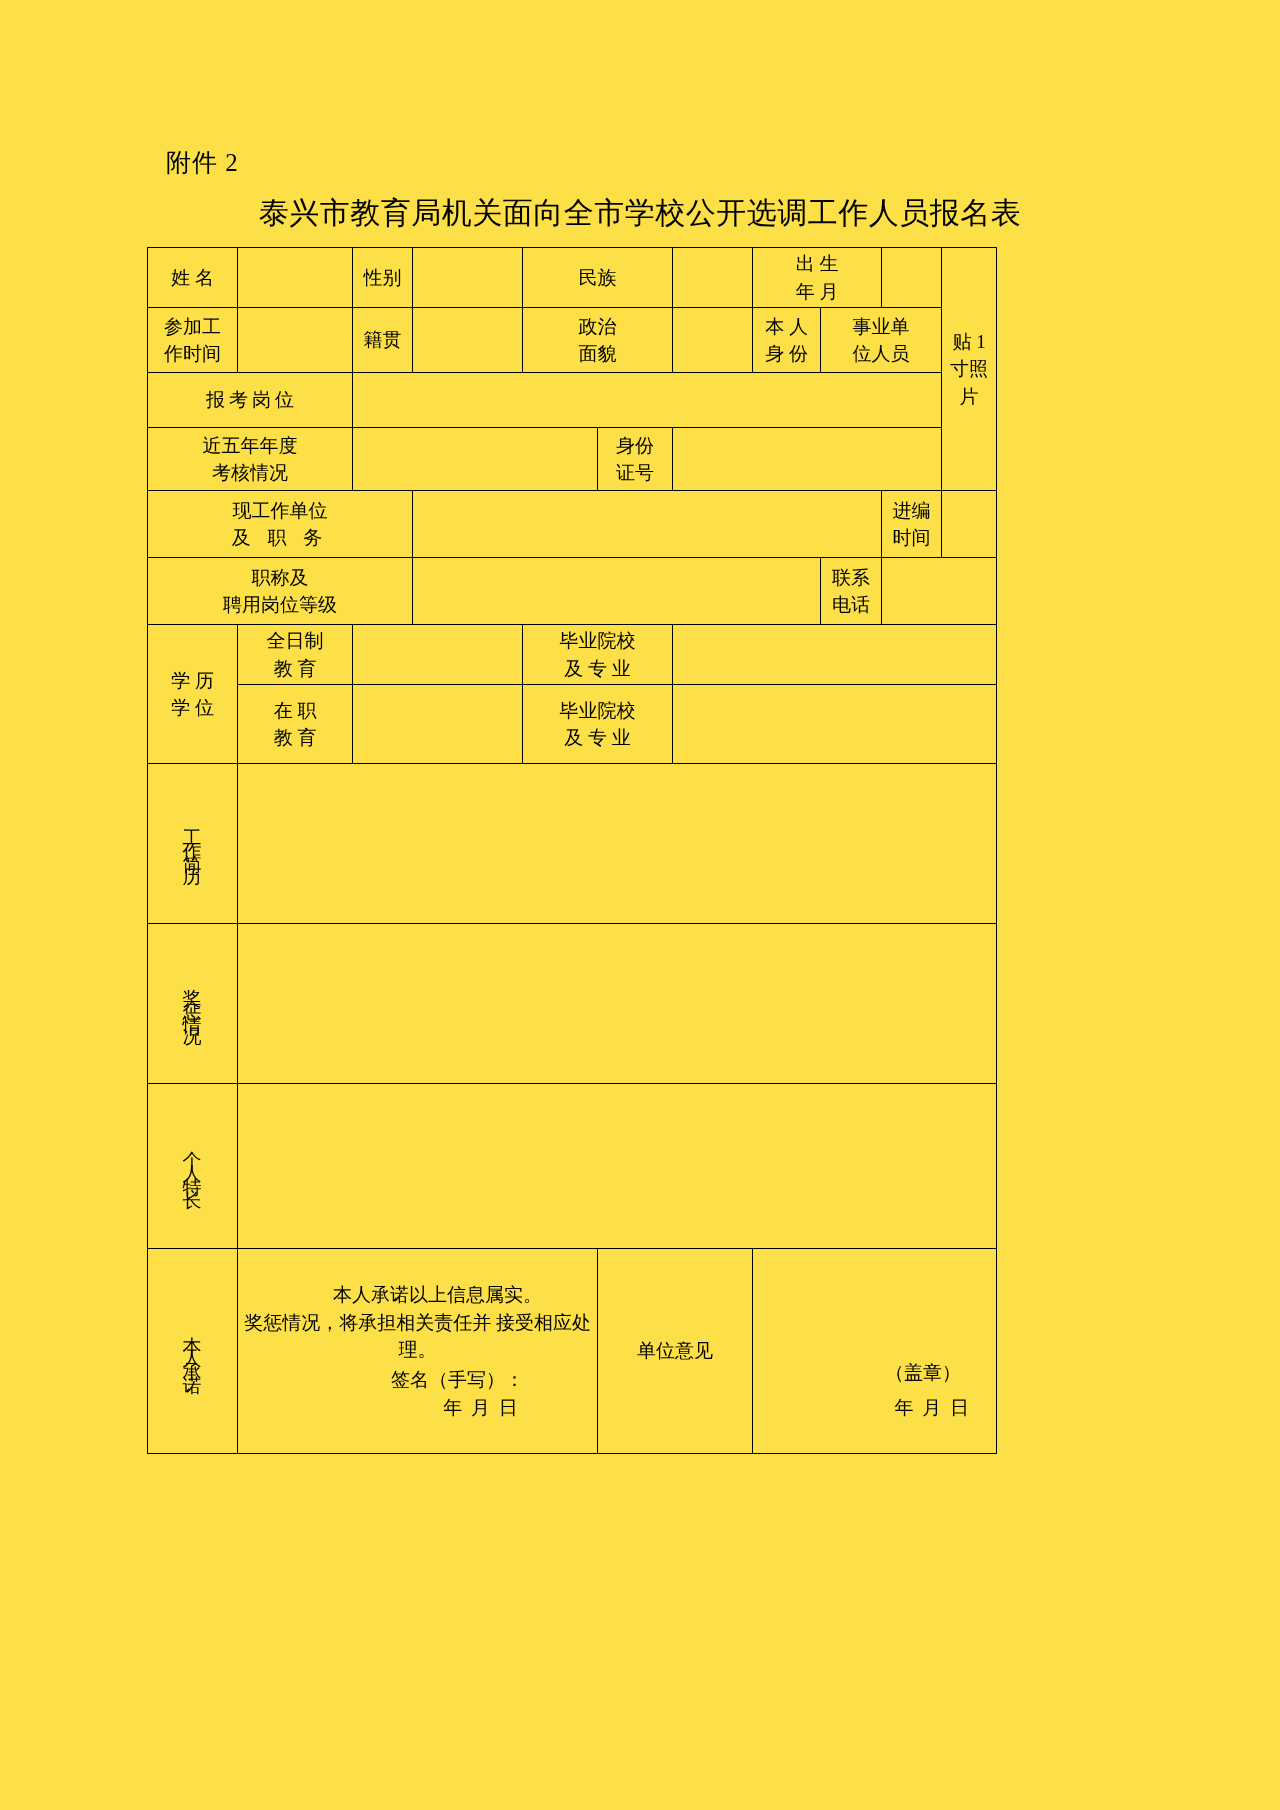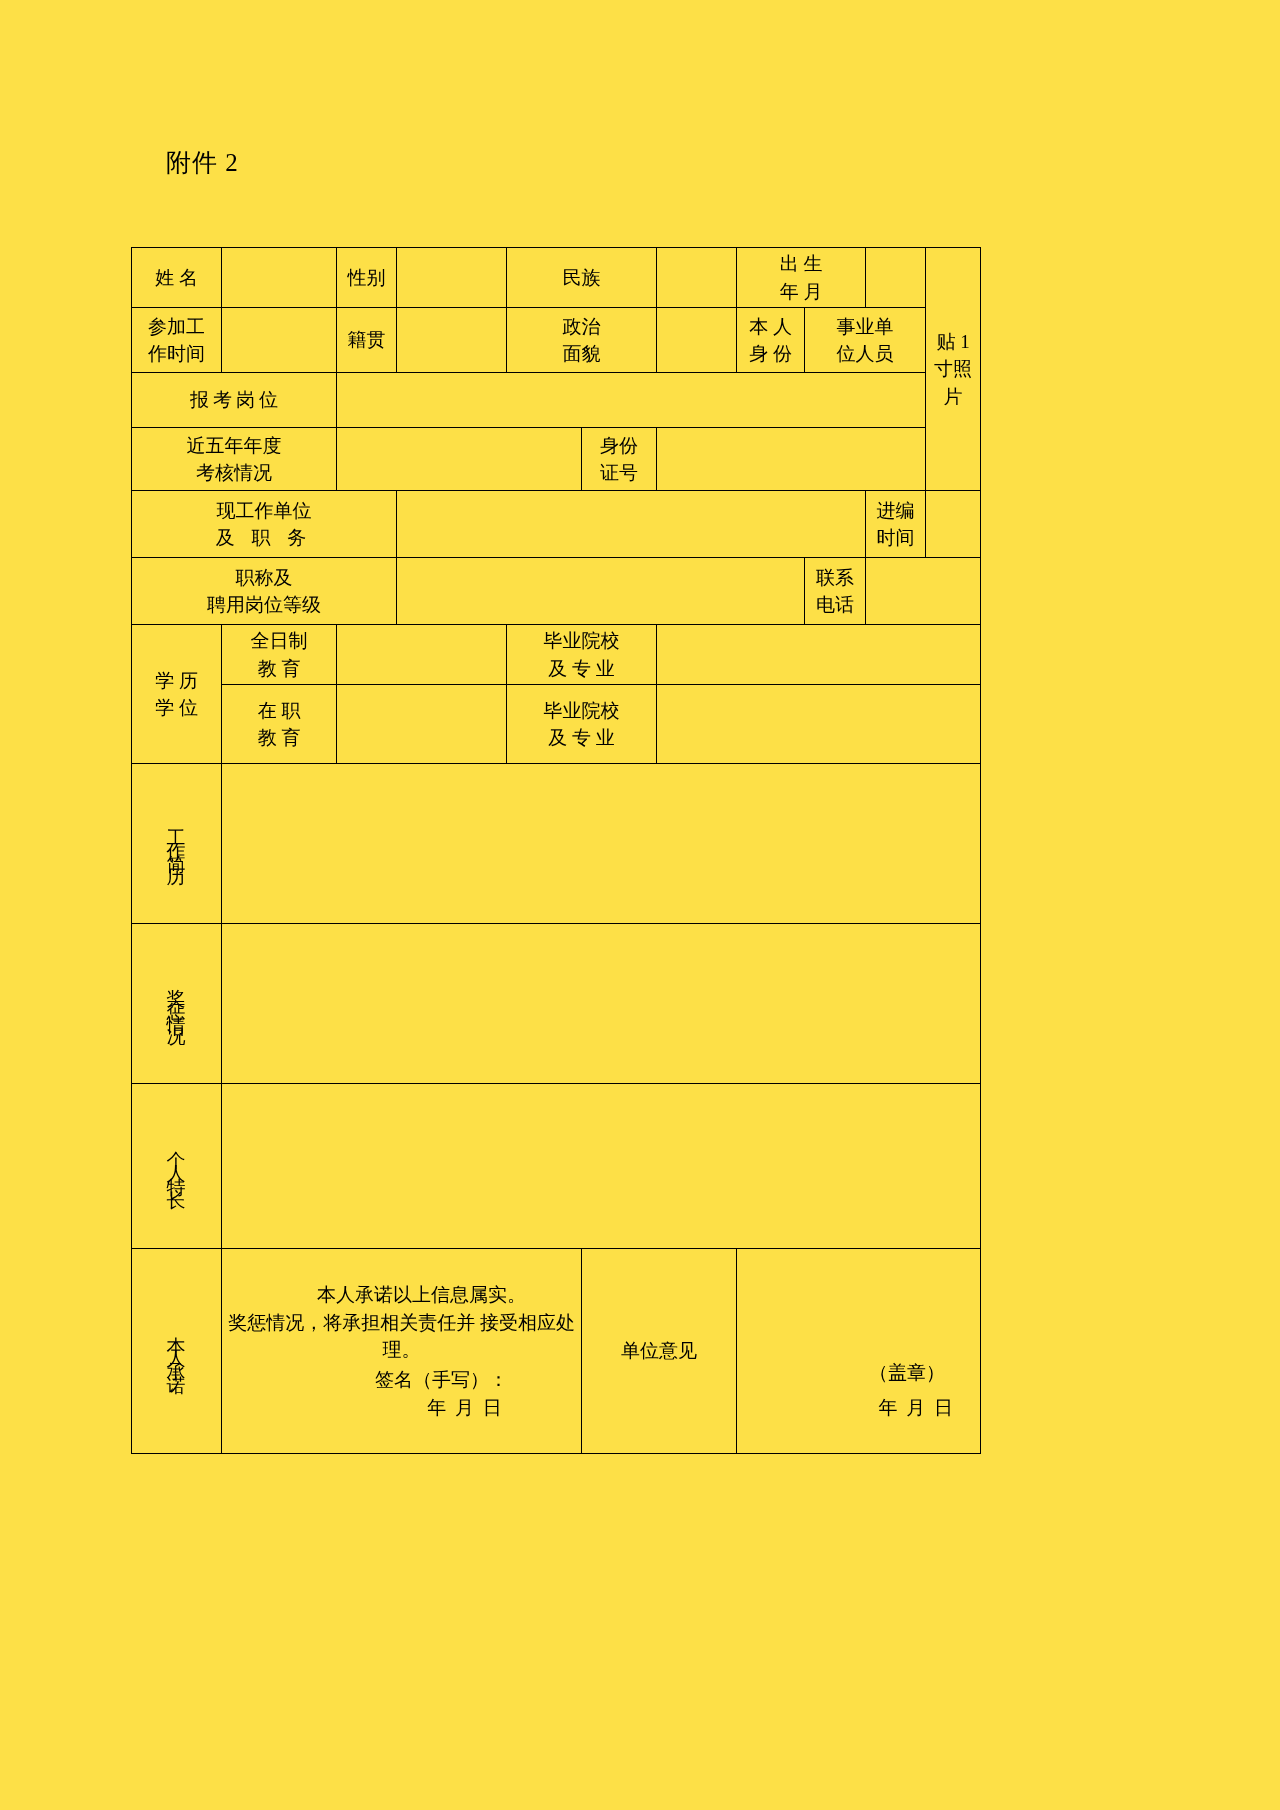--- a/index.html
+++ b/index.html
@@ -35,21 +35,21 @@
     left: 0;
     top: 193px;
     width: 1280px;
     text-align: center;
     font-size: 30px;
     letter-spacing: 0.5px;
     white-space: nowrap;
   }
   table.form {
     position: absolute;
-    left: 131px;
+    left: 147px;
     top: 247px;
     width: 849px;
     border-collapse: collapse;
     table-layout: fixed;
   }
   table.form td {
     border: 1px solid #000000;
     font-size: 19px;
     text-align: center;
     vertical-align: middle;
@@ -91,20 +91,21 @@
   .stamp-date { display: block; text-align: right; padding-right: 22px; letter-spacing: 2px; margin-top: 8px; }
   .empty { }
 </style>
 </head>
 <body>
 
 <div class="page">
 
   <div class="attachment-label">附件 2</div>
 
+  <div class="doc-title">泰兴市教育局机关面向全市学校公开选调工作人员报名表</div>
 
   <table class="form">
     <colgroup>
       <col style="width:90px">
       <col style="width:115px">
       <col style="width:60px">
       <col style="width:110px">
       <col style="width:75px">
       <col style="width:75px">
       <col style="width:80px">

